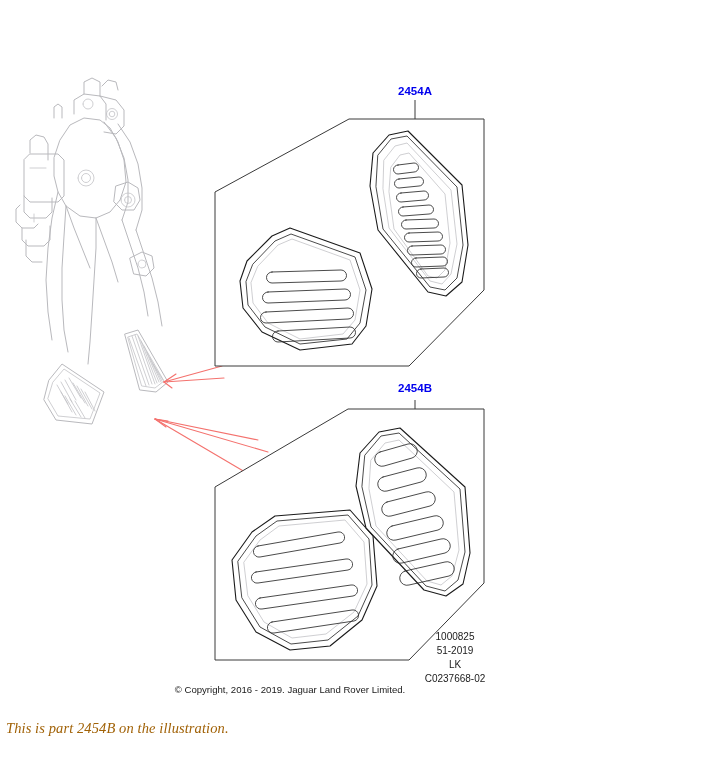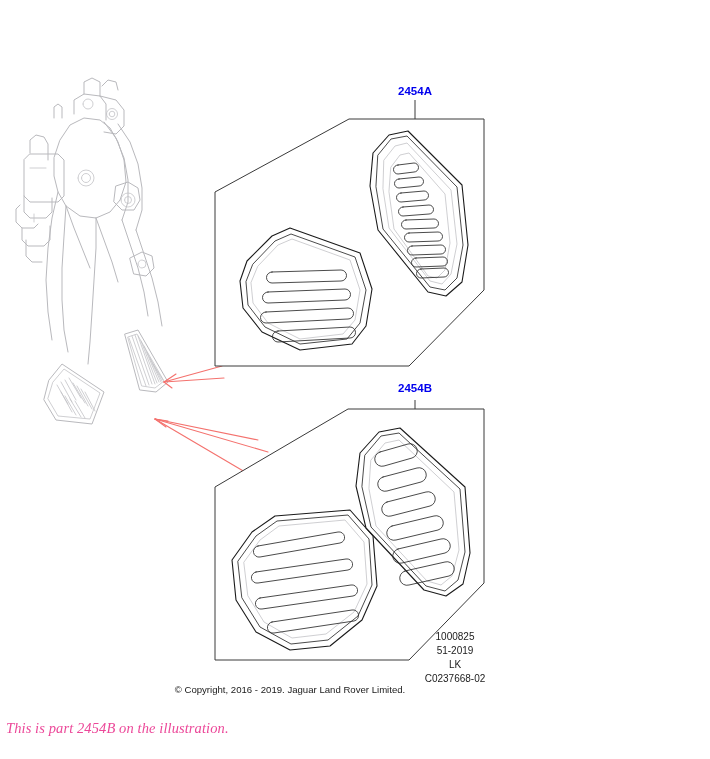--- a/index.html
+++ b/index.html
@@ -35,21 +35,21 @@
     height: 40px;
     display: flex;
     align-items: center;
     padding-left: 6px;
     box-sizing: border-box;
   }
   .caption-text {
     font-family: "Liberation Serif", serif;
     font-style: italic;
     font-size: 14.5px;
-    color: #ec4899;
+    color: #a16207;
     letter-spacing: 0.1px;
     white-space: nowrap;
   }
   
   .callout-label {
     font-family: "Liberation Sans", sans-serif;
     font-size: 11.5px;
     font-weight: bold;
     fill: #0000ee;
   }

